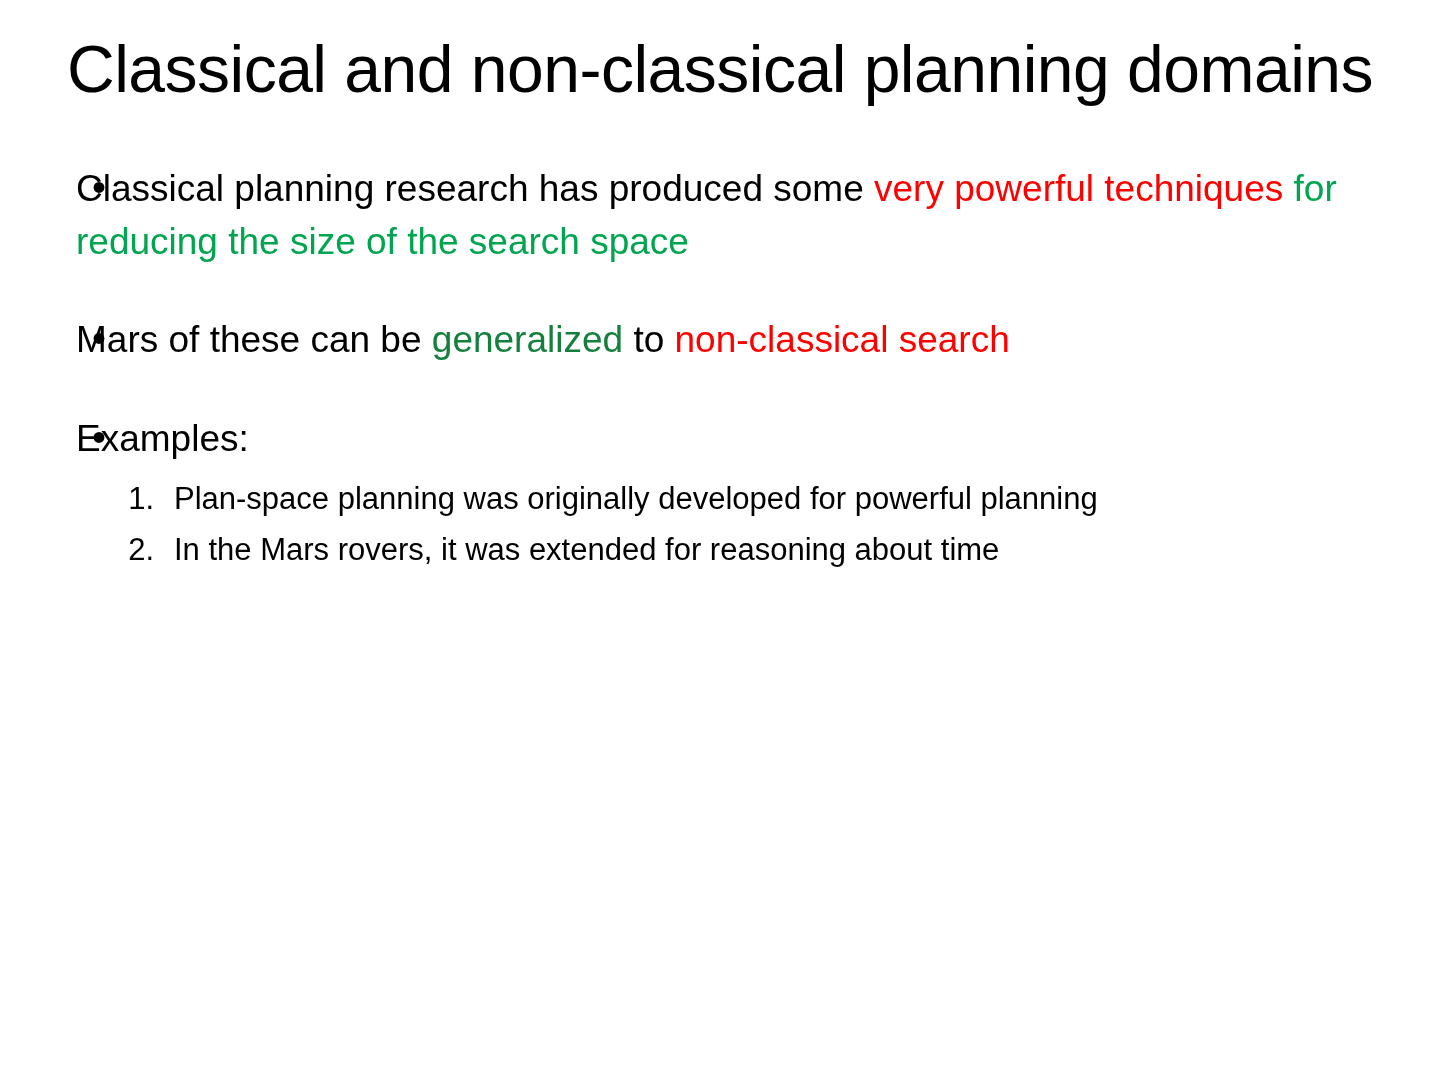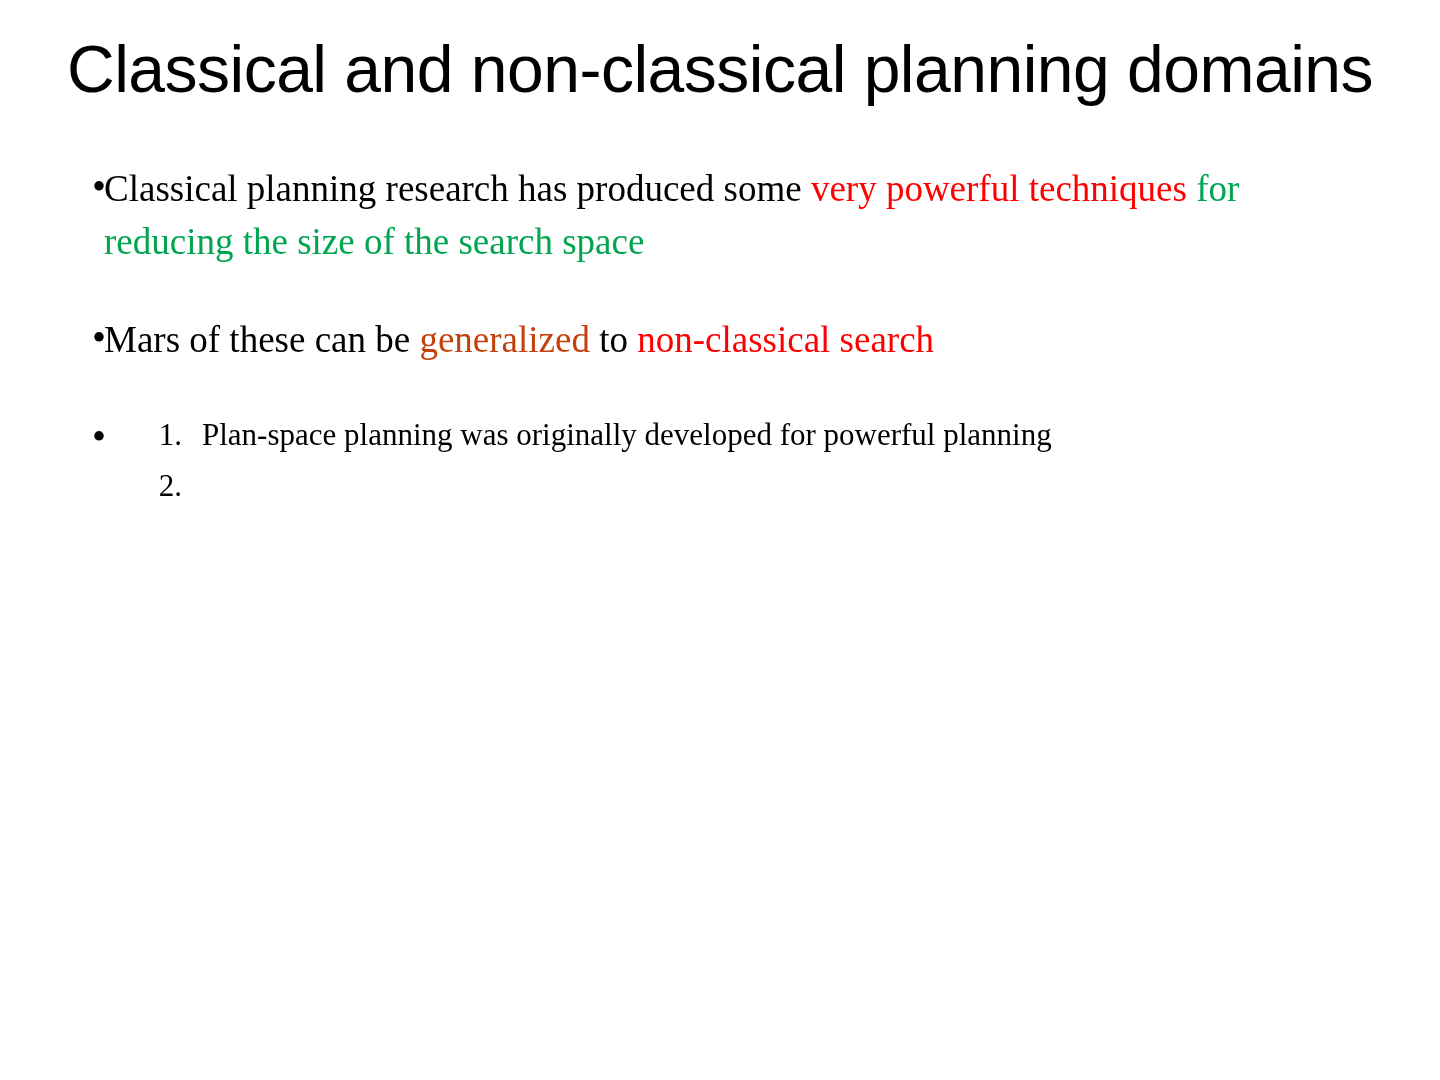--- a/index.html
+++ b/index.html
@@ -32,26 +32,25 @@
     letter-spacing: -0.5px;
   }
   .body-list {
     list-style: none;
     margin: 0;
     padding: 0;
     margin-top: 58px;
   }
   .bullet-item {
     position: relative;
-    padding-left: 104px;
+    padding-left: 76px;
     padding-right: 85px;
     font-size: 37px;
     line-height: 1.42;
     margin-bottom: 46px;
-    font-family: Liberation Serif, serif;
   }
   .bullet-item::before {
     content: "•";
     position: absolute;
     left: 92px;
     top: -4px;
     font-size: 40px;
     line-height: 1.42;
   }
   .sub-list {
@@ -71,46 +70,48 @@
   .sub-item .num {
     position: absolute;
     left: 26px;
     top: 0;
     width: 52px;
     text-align: right;
     font-size: 31px;
   }
   .red { color: #ff0000; }
   .green { color: #00a550; }
-  .blue { color: #c2410c; }
+  .blue { color: #15803d; }
 </style>
 </head>
 <body>
 
 <div class="slide">
 
   <h1 class="slide-title">Classical and non-classical planning domains</h1>
 
   <ul class="body-list">
 
     <li class="bullet-item">
       <span>Classical planning research has produced some </span><span class="red">very powerful techniques </span><span class="green">for reducing the size of the search space</span>
     </li>
 
     <li class="bullet-item">
       <span>Mars of these can be </span><span class="blue">generalized</span><span> to </span><span class="red">non-classical search</span>
     </li>
 
     <li class="bullet-item">
+      <span>Examples:</span>
       <ol class="sub-list">
         <li class="sub-item">
           <span class="num">1.</span>
           <span>Plan-space planning was originally developed for powerful planning</span>
         </li>
         <li class="sub-item">
           <span class="num">2.</span>
+          <span>In the Mars rovers, it was extended for reasoning about time</span>
         </li>
       </ol>
     </li>
 
   </ul>
 
 </div>
 
 </body></html>

